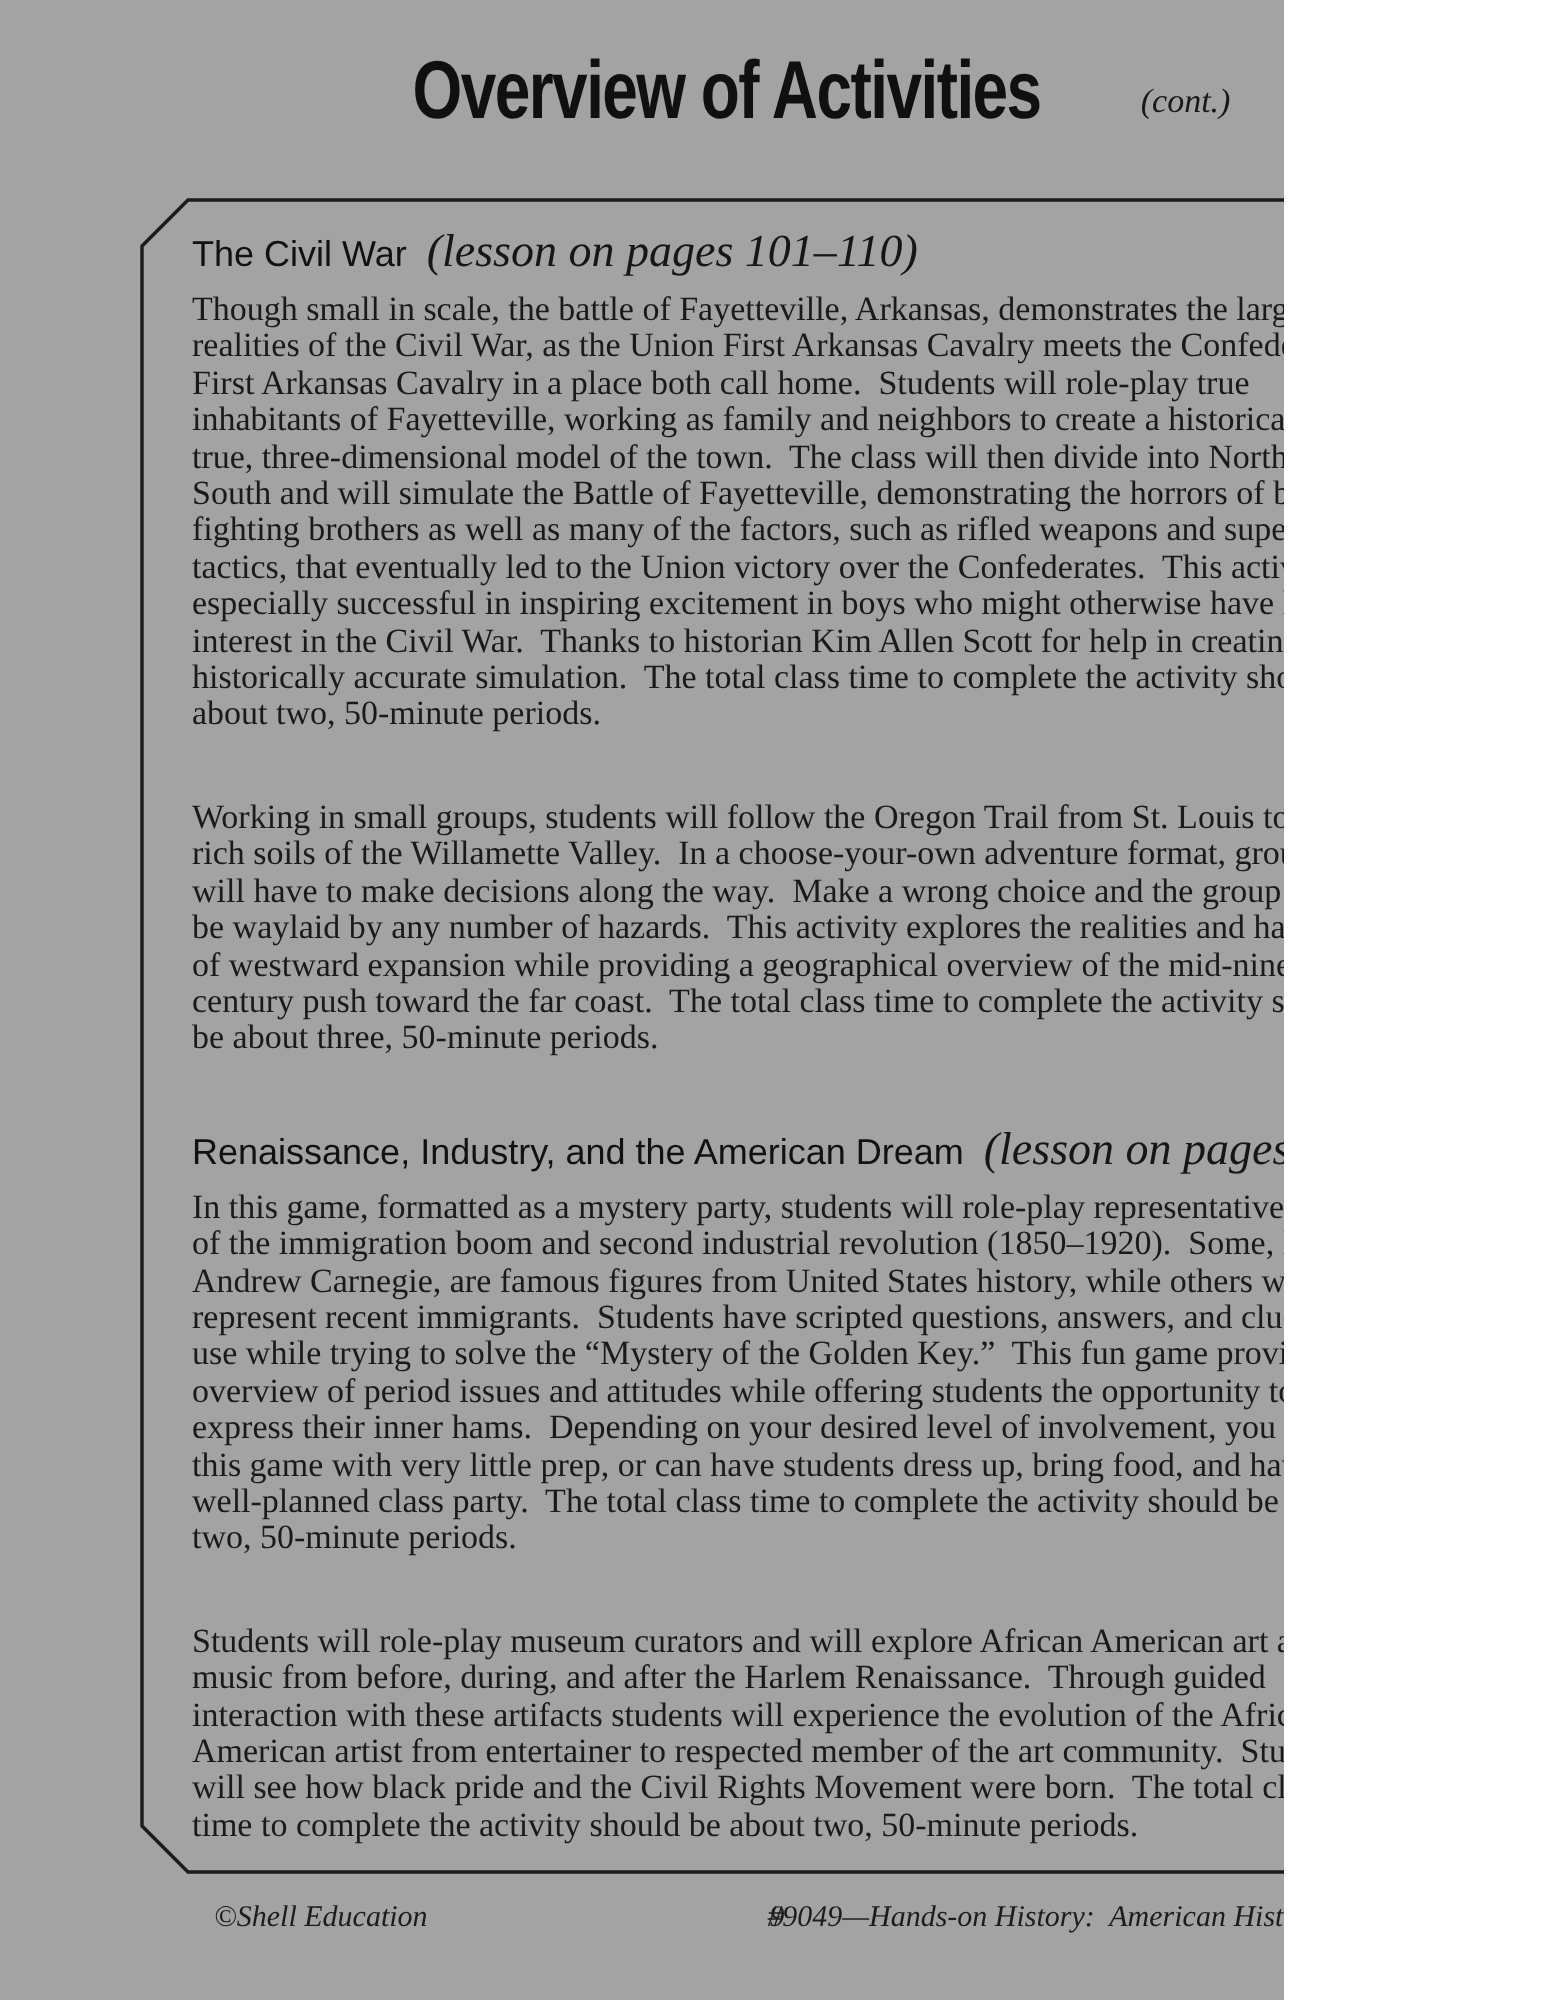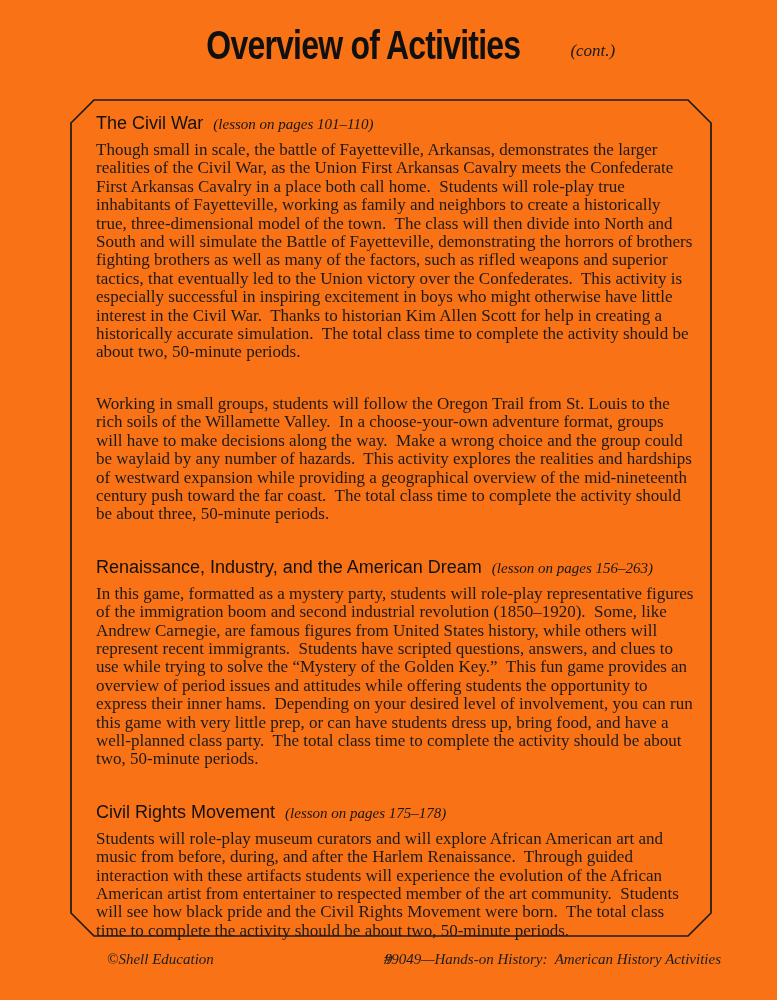--- a/index.html
+++ b/index.html
@@ -2,23 +2,23 @@
 <html><head>
 <meta charset="utf-8">
 <style>
   html, body {
     margin: 0;
     padding: 0;
     background: #ffffff;
   }
   .page {
     position: relative;
-    width: 777px;
+    width: 642px;
     height: 1000px;
-    background: #f97316;
+    background: #a3a3a3;
     overflow: hidden;
     color: #151515;
   }
 
   
   .title-row {
     position: absolute;
     top: 22px;
     left: 0;
     width: 777px;
@@ -83,21 +83,21 @@
   .section-heading {
     font-family: "Liberation Sans", "DejaVu Sans", sans-serif;
     font-weight: normal;
     font-size: 18px;
     color: #111111;
   }
   .lesson-ref {
     font-family: "Liberation Serif", "DejaVu Serif", serif;
     font-style: italic;
     font-weight: normal;
-    font-size: 15px;
+    font-size: 23px;
     margin-left: 6px;
     color: #161616;
   }
   .section-body {
     font-family: "Liberation Serif", "DejaVu Serif", serif;
     font-size: 17px;
     line-height: 18.4px;
     white-space: pre-wrap;
     color: #1a1a1a;
     margin: 0;
@@ -165,24 +165,20 @@
 
       <div class="section">
         <div class="section-heading-row">
           <span class="section-heading">Renaissance, Industry, and the American Dream</span>
           <span class="lesson-ref">(lesson on pages 156–263)</span>
         </div>
         <p class="section-body">In this game, formatted as a mystery party, students will role-play representative figures of the immigration boom and second industrial revolution (1850–1920).  Some, like Andrew Carnegie, are famous figures from United States history, while others will represent recent immigrants.  Students have scripted questions, answers, and clues to use while trying to solve the “Mystery of the Golden Key.”  This fun game provides an overview of period issues and attitudes while offering students the opportunity to express their inner hams.  Depending on your desired level of involvement, you can run this game with very little prep, or can have students dress up, bring food, and have a well-planned class party.  The total class time to complete the activity should be about two, 50-minute periods.</p>
       </div>
 
       <div class="section">
-        <div class="section-heading-row">
-          <span class="section-heading">Civil Rights Movement</span>
-          <span class="lesson-ref">(lesson on pages 175–178)</span>
-        </div>
         <p class="section-body">Students will role-play museum curators and will explore African American art and music from before, during, and after the Harlem Renaissance.  Through guided interaction with these artifacts students will experience the evolution of the African American artist from entertainer to respected member of the art community.  Students will see how black pride and the Civil Rights Movement were born.  The total class time to complete the activity should be about two, 50-minute periods.</p>
       </div>
 
     </div>
   </div>
 
   <div class="footer">
     <span class="footer-left">©Shell Education</span>
     <span class="footer-center">9</span>
     <span class="footer-right">#9049—Hands-on History:  American History Activities</span>

